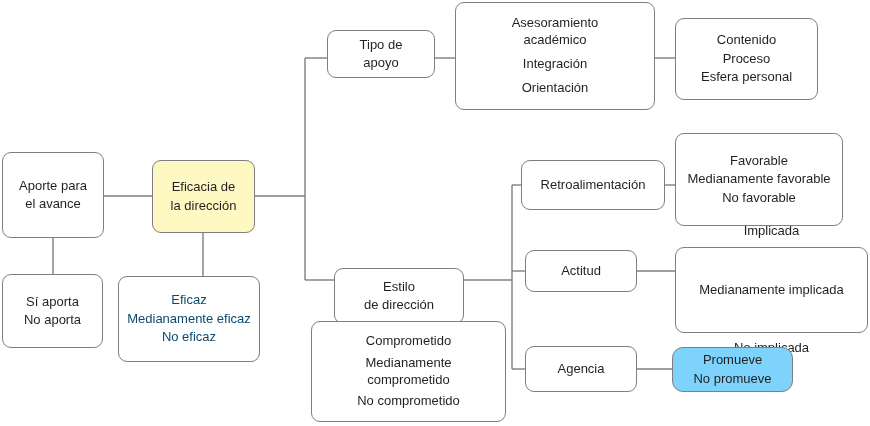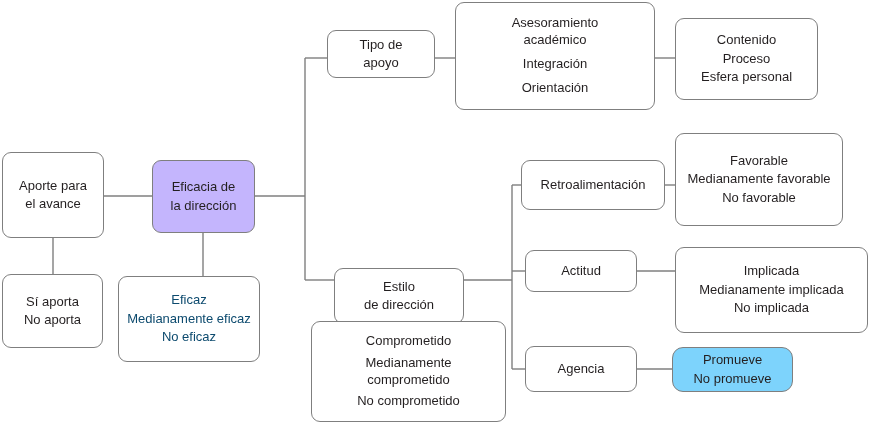--- a/index.html
+++ b/index.html
@@ -86,21 +86,21 @@
   <div class="node" style="left: 2px; top: 152px; width: 102px; height: 86px; border-color: rgb(127, 127, 127); background: rgb(255, 255, 255); color: rgb(35, 31, 32);">
     <span class="ln">Aporte para</span>
     <span class="ln">el avance</span>
   </div>
 
   <div class="node" style="left: 2px; top: 274px; width: 101px; height: 74px; border-color: rgb(127, 127, 127); background: rgb(255, 255, 255); color: rgb(35, 31, 32);">
     <span class="ln">Sí aporta</span>
     <span class="ln">No aporta</span>
   </div>
 
-  <div class="node" style="left: 152px; top: 160px; width: 103px; height: 73px; border-color: rgb(127, 127, 127); background: #c4b5fd; color: rgb(35, 31, 32);">
+  <div class="node" style="left: 152px; top: 160px; width: 103px; height: 73px; border-color: rgb(127, 127, 127); background: #fef9c3; color: rgb(35, 31, 32);">
     <span class="ln">Eficacia de</span>
     <span class="ln">la dirección</span>
   </div>
 
   <div class="node" style="left: 118px; top: 276px; width: 142px; height: 86px; border-color: rgb(127, 127, 127); background: rgb(255, 255, 255); color: #0c4a6e;">
     <span class="ln">Eficaz</span>
     <span class="ln">Medianamente eficaz</span>
     <span class="ln">No eficaz</span>
   </div>
 
@@ -141,21 +141,21 @@
   <div class="node" style="left: 675px; top: 133px; width: 168px; height: 93px; border-color: rgb(127, 127, 127); background: rgb(255, 255, 255); color: rgb(35, 31, 32);">
     <span class="ln">Favorable</span>
     <span class="ln">Medianamente favorable</span>
     <span class="ln">No favorable</span>
   </div>
 
   <div class="node" style="left: 525px; top: 250px; width: 112px; height: 42px; border-color: rgb(127, 127, 127); background: rgb(255, 255, 255); color: rgb(35, 31, 32);">
     <span class="ln">Actitud</span>
   </div>
 
-  <div class="node" style="left: 675px; top: 247px; width: 193px; height: 86px; border-color: rgb(127, 127, 127); background: rgb(255, 255, 255); color: rgb(35, 31, 32);">
+  <div class="node" style="left: 675px; top: 247px; width: 193px; height: 86px; border-color: rgb(127, 127, 127); background: rgb(255, 255, 255); color: rgb(35, 31, 32); gap: 40px;">
     <span class="ln">Implicada</span>
     <span class="ln">Medianamente implicada</span>
     <span class="ln">No implicada</span>
   </div>
 
   <div class="node" style="left: 525px; top: 346px; width: 112px; height: 46px; border-color: rgb(127, 127, 127); background: rgb(255, 255, 255); color: rgb(35, 31, 32);">
     <span class="ln">Agencia</span>
   </div>
 
   <div class="node" style="left: 672px; top: 347px; width: 121px; height: 45px; border-color: rgb(127, 127, 127); background: #7dd3fc; color: rgb(35, 31, 32); border-radius: 11px;">

